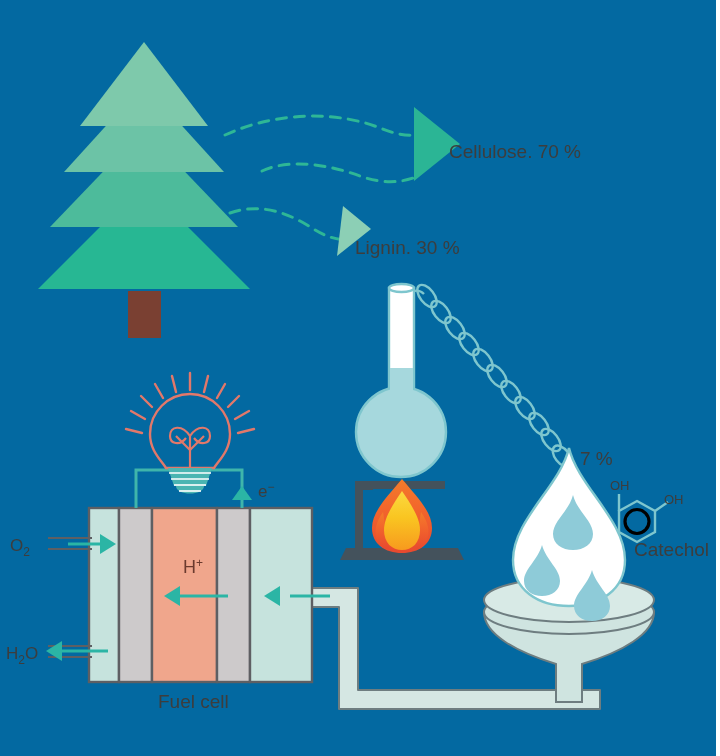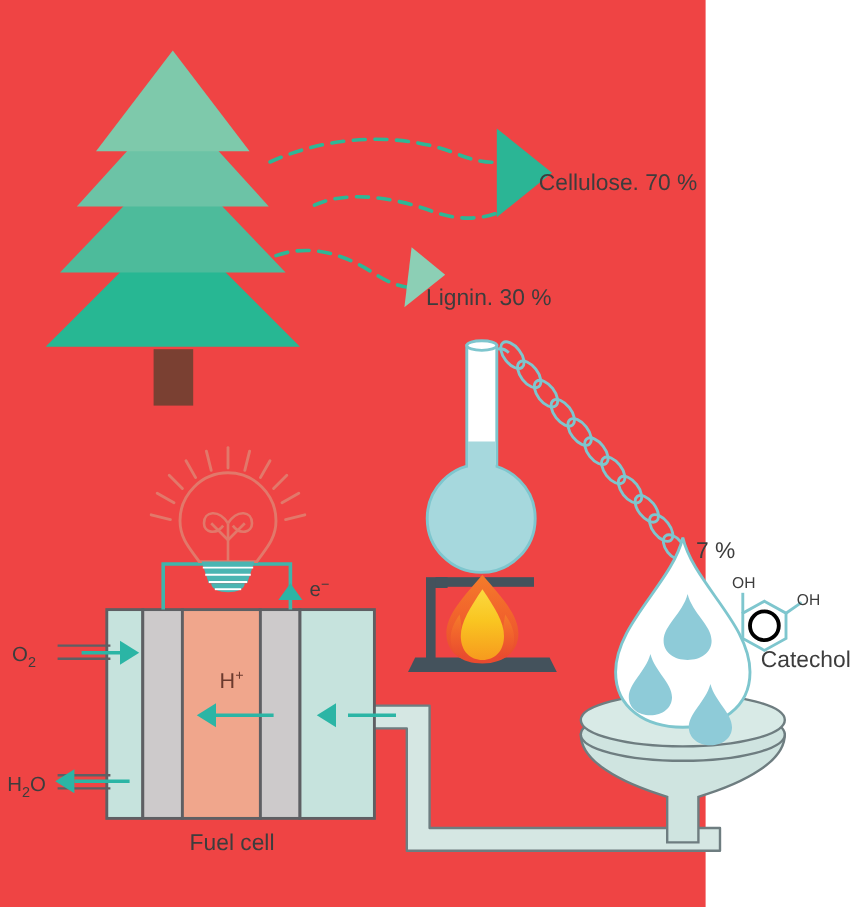--- a/index.html
+++ b/index.html
@@ -8,23 +8,23 @@
     background: #ffffff;
   }
   body {
     width: 720px;
     height: 756px;
     overflow: hidden;
     font-family: "Liberation Sans", sans-serif;
   }
   #diagram-root {
     position: relative;
-    width: 588px;
+    width: 716px;
     height: 756px;
-    background: #ef4444;
+    background: #0369a1;
   }
   svg.canvas {
     display: block;
     width: 720px;
     height: 756px;
   }
   text {
     font-family: "Liberation Sans", sans-serif;
     fill: #3d3d3d;
   }

